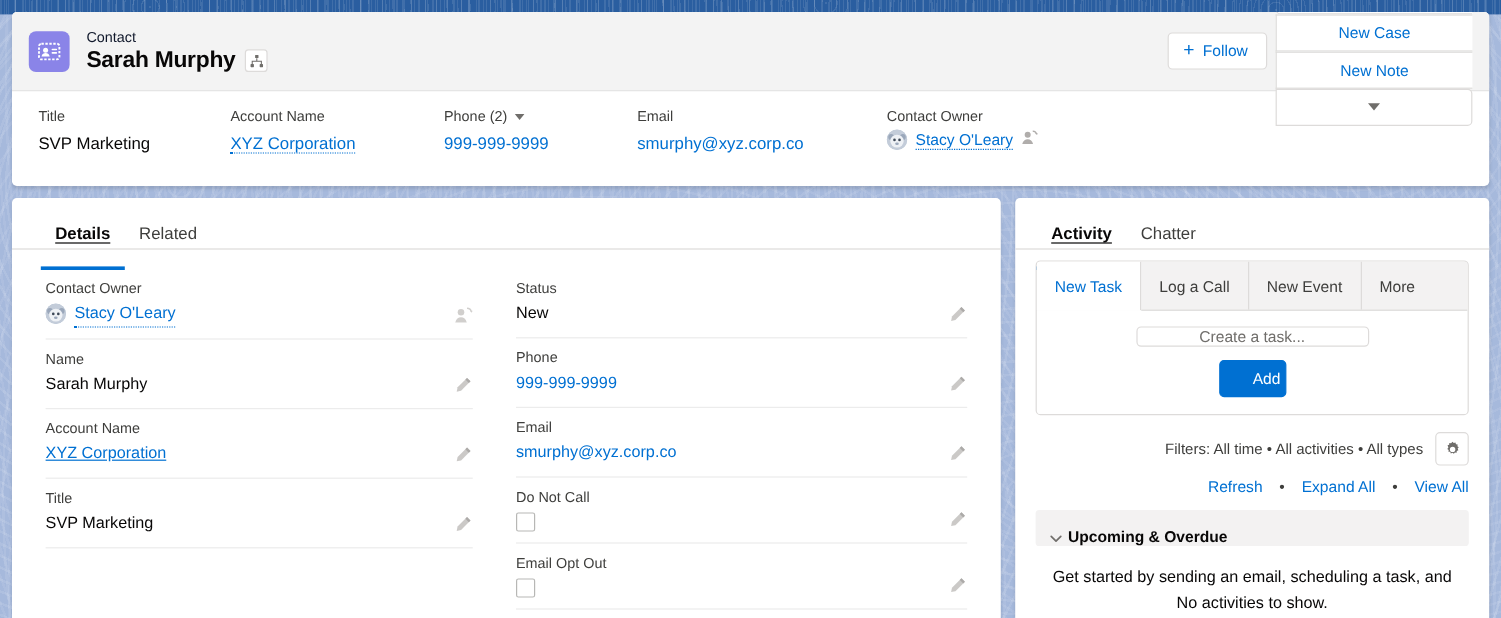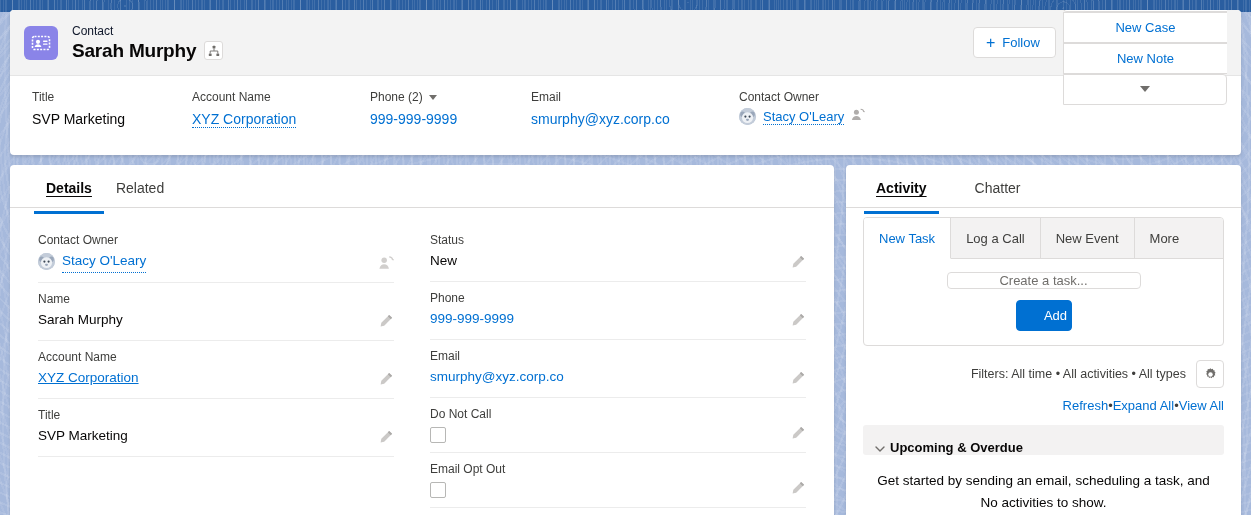--- a/index.html
+++ b/index.html
@@ -95,21 +95,21 @@
 
   
   .details-card {
     position: absolute; left: 10px; top: 165px; width: 824px; height: 350px;
     background: #fff; border-radius: 4px 4px 0 0;
     box-shadow: 0 2px 3px rgba(0,0,0,0.12);
     overflow: hidden;
   }
   .tabbar { display: flex; border-bottom: 1px solid #dddbda; padding: 0 24px; height: 43px; }
   .tab {
-    font-size: 14px; color: #3e3e3c; padding: 0 12px; height: 49px;
+    font-size: 14px; color: #3e3e3c; padding: 0 12px; height: 60px;
     display: flex; align-items: center; cursor: pointer;
     border-bottom: 3px solid transparent; margin-bottom: -1px;
   }
   .tab.active { color: #080707; font-weight: bold; border-bottom-color: #0070d2; text-decoration: underline; text-underline-offset: 3px; }
 
   .fields { display: flex; padding: 16px 0 0 0; }
   .fcol { width: 50%; padding: 0 28px; }
   .fcol.right { padding-left: 8px; padding-right: 28px; }
   .frow {
     border-bottom: 1px solid #ececec; padding: 8px 0 9px 0;
@@ -152,21 +152,21 @@
     color: #fff; font-size: 13px; border-radius: 4px; cursor: pointer;
     font-family: "Liberation Sans", sans-serif; font-weight: 400;
     display: flex; align-items: center; justify-content: center; padding-left: 24px;
   }
   .filters-row { display: flex; align-items: center; justify-content: flex-end; gap: 10px; margin-top: 14px; }
   .filters-text { font-size: 12.5px; color: #3e3e3c; }
   .gear-btn {
     width: 28px; height: 28px; border: 1px solid #dddbda; border-radius: 4px; background: #fff;
     display: flex; align-items: center; justify-content: center; cursor: pointer; flex: none;
   }
-  .actions-row { display: flex; justify-content: flex-end; gap: 0; margin-top: 10px; font-size: 13px; color: #3e3e3c; }
+  .actions-row { display: flex; justify-content: flex-end; gap: 14px; margin-top: 10px; font-size: 13px; color: #3e3e3c; }
   .actions-row a { color: #0070d2; text-decoration: none; }
   .section-hdr {
     margin-top: 12px; background: #f3f2f2; border-radius: 3px;
     height: 30px; display: flex; align-items: flex-end; gap: 4px; padding: 0 11px;
     font-size: 13px; font-weight: bold; color: #080707; cursor: pointer;
   }
   .empty { text-align: center; margin-top: 15px; }
   .empty div { font-size: 13.5px; color: #080707; line-height: 22px; }
 </style>
 </head>
@@ -428,21 +428,21 @@
             <path d="M11.2 1.9l2.9 2.9-1.4 1.4-2.9-2.9z" fill="#a8a6a4"></path>
           </svg>
         </span>
       </div>
 
     </div>
   </div>
 </div>
 
 <div class="activity-card">
-  <div class="tabbar" style="padding:0 18px;gap:24px;">
+  <div class="tabbar" style="padding:0 18px;">
     <div class="tab active">Activity</div>
     <div class="tab">Chatter</div>
   </div>
 
   <div class="act-body">
 
     <div class="composer">
       <div class="subtabs">
         <div class="subtab active">New Task</div>
         <div class="subtab">Log a Call</div>

